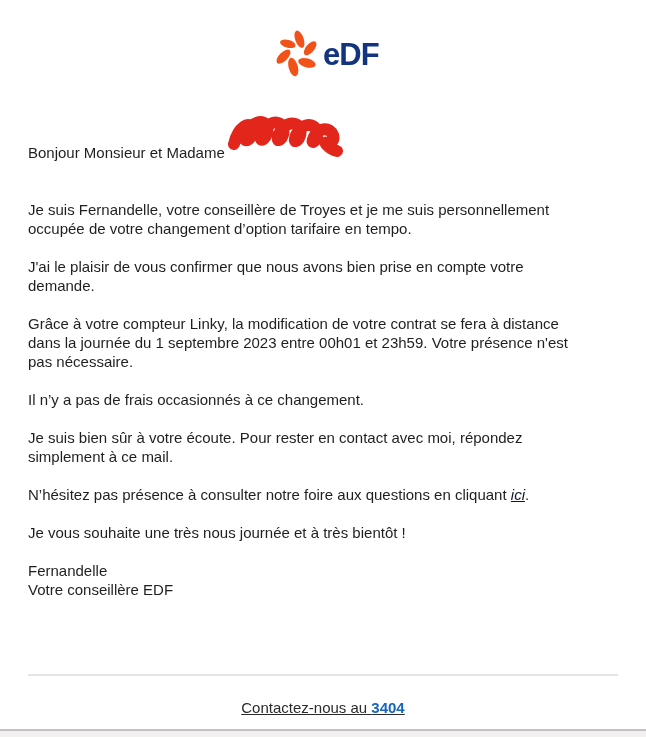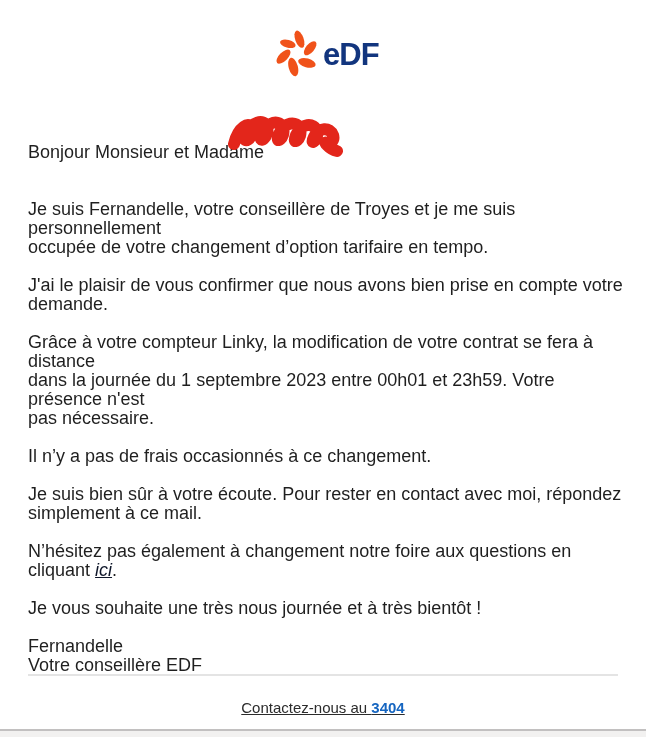--- a/index.html
+++ b/index.html
@@ -14,21 +14,21 @@
     color: #1f1f1f;
   }
   .logo-bar {
     padding-top: 27px;
     display: flex;
     justify-content: center;
   }
   .logo-bar svg { transform: translateX(8px); }
   .content {
     padding: 47px 16px 0 28px;
-    font-size: 18px;
+    font-size: 15px;
   }
   .content p {
     margin: 0 0 19px 0;
     line-height: 19px;
     white-space: pre-line;
   }
   .greeting-row { position: relative; }
   .redaction {
     position: absolute;
     left: 200px;
@@ -108,21 +108,21 @@
 
     <p>Grâce à votre compteur Linky, la modification de votre contrat se fera à distance
 dans la journée du 1 septembre 2023 entre 00h01 et 23h59. Votre présence n'est
 pas nécessaire.</p>
 
     <p>Il n’y a pas de frais occasionnés à ce changement.</p>
 
     <p>Je suis bien sûr à votre écoute. Pour rester en contact avec moi, répondez
 simplement à ce mail.</p>
 
-    <p><span>N’hésitez pas également à changement notre foire aux questions en cliquant </span><a class="faq-link" href="#">ici</a><span>.</span></p>
+    <p><span>N’hésitez pas présence à consulter notre foire aux questions en cliquant </span><a class="faq-link" href="#">ici</a><span>.</span></p>
 
     <p>Je vous souhaite une très nous journée et à très bientôt !</p>
 
     <p>Fernandelle
 Votre conseillère EDF</p>
 
   </div>
 
   <div class="footer">
     <hr class="footer-divider">

